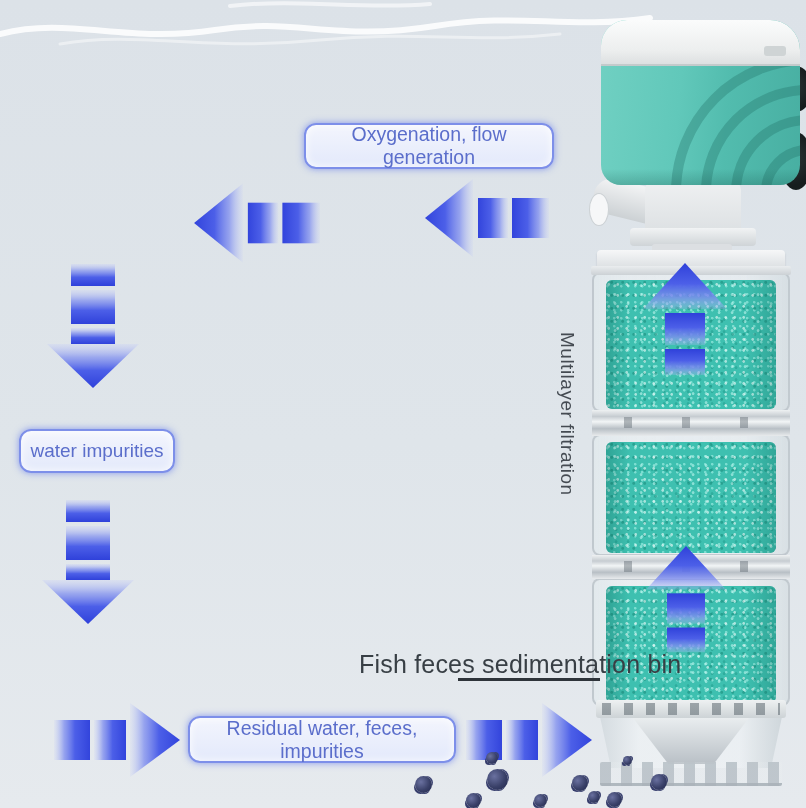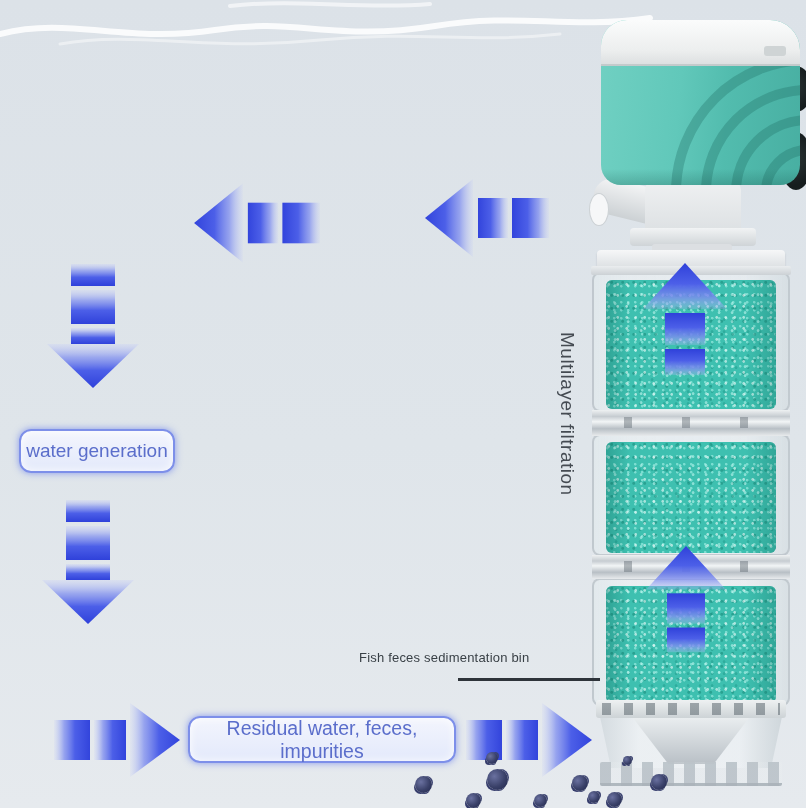--- a/index.html
+++ b/index.html
@@ -20,21 +20,21 @@
   
   .pill{display:flex;align-items:center;justify-content:center;text-align:center;
     border:2.5px solid var(--label-border);border-radius:12px;
     background:linear-gradient(180deg,#f3f5fd,#e3e9fb);
     box-shadow:0 0 7px rgba(120,140,235,.85), inset 0 0 9px rgba(255,255,255,.95);
     color:var(--label-text);z-index:30}
   .pill-oxy{left:304px;top:123px;width:250px;height:46px;font-size:19.5px}
   .pill-water{left:19px;top:429px;width:156px;height:44px;font-size:19px}
   .pill-residual{left:188px;top:716px;width:268px;height:47px;font-size:19.5px}
 
-  .annot-sed{left:359px;top:650px;font-size:13px;color:var(--annotation-text);z-index:30;letter-spacing:.2px}
+  .annot-sed{left:359px;top:650px;font-size:25px;color:var(--annotation-text);z-index:30;letter-spacing:.2px}
   .annot-underline{left:458px;top:678px;width:142px;height:3px;background:#2e343a;z-index:30}
   .vertical-label{left:556px;top:332px;height:182px;writing-mode:vertical-rl;
     font-size:19px;color:#454b52;z-index:30;letter-spacing:.5px}
 
   
   .knob{background:radial-gradient(circle at 30% 45%,#2e3738,#161d1e 70%);
     border-radius:50%;z-index:4}
   .pump-head{left:601px;top:20px;width:199px;height:165px;border-radius:26px 30px 20px 20px;
     overflow:hidden;z-index:5;
     background:linear-gradient(95deg,#70d0c2 0%,#61c8ba 40%,#52bcae 63%,#48afa2 100%)}
@@ -281,21 +281,22 @@
           <stop offset=".45" stop-color="#4c5fe8"></stop>
       <stop offset=".75" stop-color="#7d8def" stop-opacity=".8"></stop>
       <stop offset="1" stop-color="#aab6f4" stop-opacity=".3"></stop>
         </linearGradient>
       </defs>
     <polygon points="44,2 86,48 2,48" fill="url(#gU2)"></polygon>
     <rect x="24" y="52" width="40" height="32" fill="url(#gU2)"></rect>
     <rect x="24" y="88" width="40" height="26" fill="url(#gU2)"></rect>
   </svg>
 
-  <div class="abs pill pill-water">water generation</div>
+  <div class="abs pill pill-oxy">Oxygenation, flow generation</div>
+  <div class="abs pill pill-water">water impurities</div>
   <div class="abs pill pill-residual">Residual water, feces, impurities</div>
 
   <div class="abs annot-sed">Fish feces sedimentation bin</div>
   <div class="abs annot-underline"></div>
 
   <div class="abs vertical-label">Multilayer filtration</div>
 
   <div class="abs particle" style="left:415px;top:776px;width:17px;height:17px"></div>
   <div class="abs particle" style="left:466px;top:793px;width:15px;height:15px"></div>
   <div class="abs particle" style="left:486px;top:752px;width:12px;height:12px"></div>

